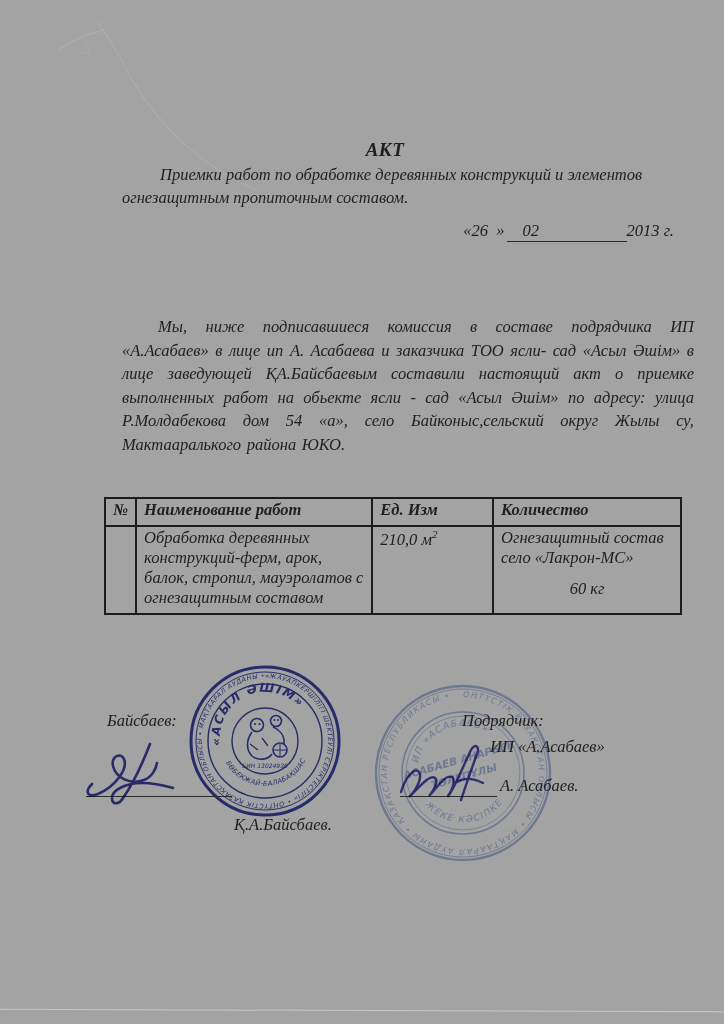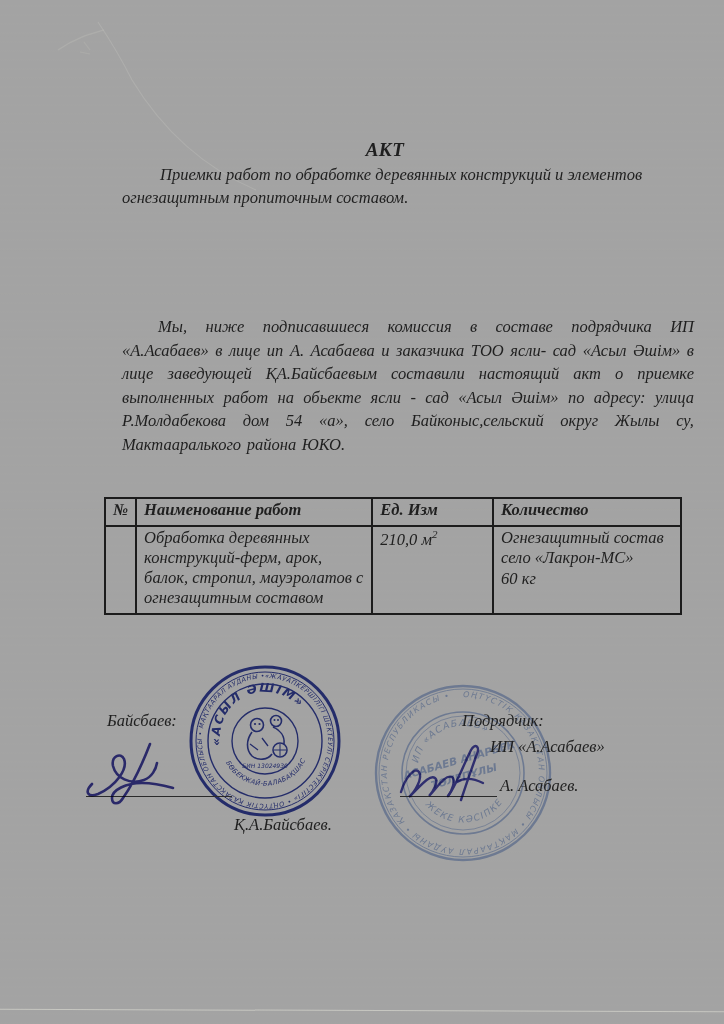--- a/index.html
+++ b/index.html
@@ -42,21 +42,21 @@
     border-collapse:collapse;font-size:16.5px;
   }
   table.work th,table.work td{
     border:2px solid #1c1c1c;padding:1px 7px;vertical-align:top;text-align:left;
   }
   table.work th{font-weight:bold;height:24px;}
   th.c-num{text-align:center;}
   tr.body-row{height:88px;padding-left:16px;}
   td.c-unit{text-align:center;}
   td.c-unit sup{font-size:11px;}
-  .qty-last{text-align:left;margin-top:1px;}
+  .qty-last{text-align:center;margin-top:11px;}
 
   .sig-label{position:absolute;font-size:16.5px;white-space:pre;}
   .sig-line{position:absolute;height:0;border-bottom:1.5px solid #2a2a2a;}
   .stamp{position:absolute;mix-blend-mode:multiply;}
   .handsig{position:absolute;mix-blend-mode:multiply;}
 
   .stamp text{font-family:"DejaVu Sans", sans-serif;}
 </style>
 </head>
 <body>
@@ -66,20 +66,21 @@
   <svg class="pencil" width="260" height="190" viewBox="0 0 260 190">
     <path d="M38,42 C55,30 70,26 84,22" stroke="#b6b6b2" stroke-width="1.4" fill="none"></path>
     <path d="M78,14 C90,32 100,48 112,72 C140,118 180,158 236,182" stroke="#c4c4c0" stroke-width="1.1" fill="none" opacity=".6"></path>
     <path d="M64,34 l6,8 M60,44 l10,2" stroke="#b2b2ae" stroke-width="1.2" fill="none"></path>
   </svg>
 
   <h1 class="doc-title">АКТ</h1>
   <p class="subtitle">Приемки работ по обработке деревянных конструкций и элементов огнезащитным пропиточным составом.</p>
 
   <div class="place-date">
+    <span class="date-part"><span>«26  »</span><span class="month-fill"><span>02</span></span><span>2013 г.</span></span>
   </div>
 
   <p class="body-par">Мы, ниже подписавшиеся комиссия в составе подрядчика ИП «А.Асабаев» в лице ип А. Асабаева и заказчика ТОО  ясли- сад  «Асыл Әшім» в лице заведующей ҚА.Байсбаевым составили настоящий акт о приемке  выполненных работ на обьекте ясли - сад «Асыл Әшім» по адресу: улица Р.Молдабекова дом 54 «а», село Байконыс,сельский округ Жылы су, Мактааралького района ЮКО.</p>
 
   <table class="work">
     <colgroup>
         <col style="width:29px">
         <col style="width:238px">
         <col style="width:122px">
         <col style="width:189px">

